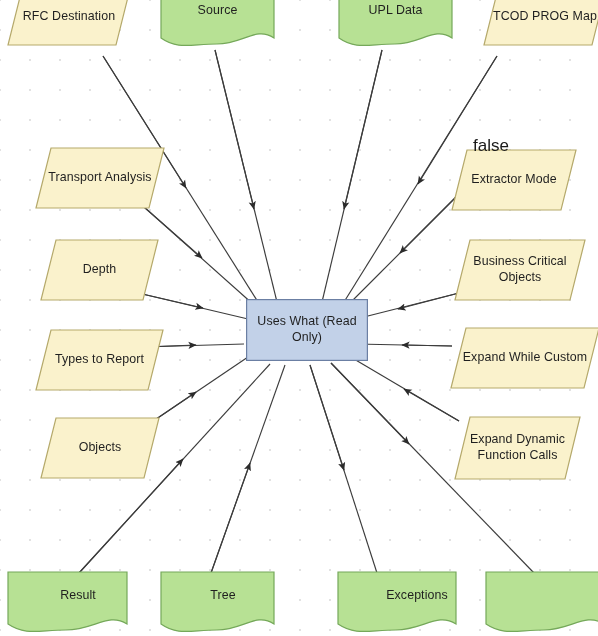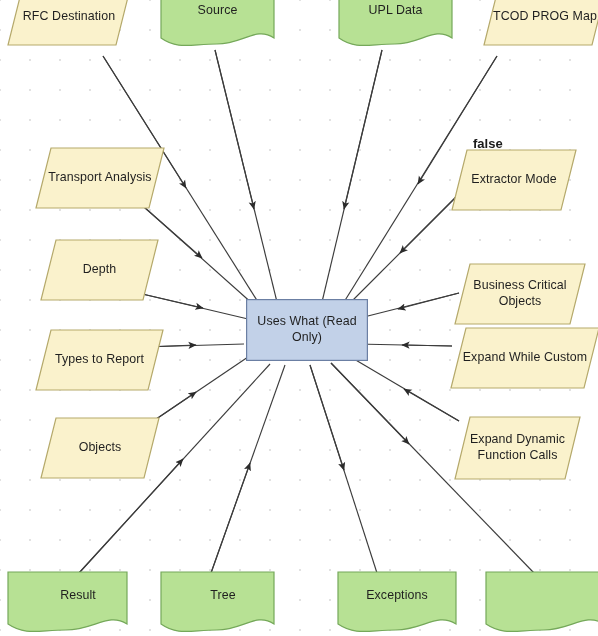--- a/index.html
+++ b/index.html
@@ -58,24 +58,23 @@
     font-size: 12.4px;
     color: #1f1f1f;
     line-height: 1.28;
     padding: 0 4px;
     box-sizing: border-box;
     white-space: pre-line;
     letter-spacing: 0.1px;
   }
   .edge-label {
     position: absolute;
-    font-size: 13px;
+    font-size: 17px;
     color: #1a1a1a;
     white-space: nowrap;
-    font-weight: bold;
   }
 </style>
 </head>
 <body>
 
 <div id="canvas">
 
   <svg id="edge-layer" viewBox="0 0 598 636" width="598" height="636">
     <defs>
       <marker id="ah" viewBox="0 0 10 10" refX="9.2" refY="5" markerWidth="7.2" markerHeight="7.2" orient="auto-start-reverse">
@@ -192,21 +191,21 @@
       <div class="node-label">Objects</div>
     </div>
 
     <div class="node" style="left:444px; top:150px; width:124px; height:60px;">
       <svg width="124" height="60" viewBox="0 0 124 60">
         <polygon points="15,0 124,0 109,60 0,60" fill="#faf2cc" stroke="#b5a96b" stroke-width="1.2"></polygon>
       </svg>
       <div class="node-label">Extractor Mode</div>
     </div>
 
-    <div class="node" style="left:447px; top:240px; width:130px; height:60px;margin-top:24px;">
+    <div class="node" style="left:447px; top:240px; width:130px; height:60px;">
       <svg width="130" height="60" viewBox="0 0 130 60">
         <polygon points="15,0 130,0 115,60 0,60" fill="#faf2cc" stroke="#b5a96b" stroke-width="1.2"></polygon>
       </svg>
       <div class="node-label">Business Critical
 Objects</div>
     </div>
 
     <div class="node" style="left:443px; top:328px; width:148px; height:60px;">
       <svg width="148" height="60" viewBox="0 0 148 60">
         <polygon points="15,0 148,0 133,60 0,60" fill="#faf2cc" stroke="#b5a96b" stroke-width="1.2"></polygon>
@@ -233,21 +232,21 @@
       <svg width="113" height="64" viewBox="0 0 113 64">
         <path d="M 0,0 L 113,0 L 113,52 C 95,40 82,58 56,58 C 30,58 17,64 0,52 Z" fill="#b7e194" stroke="#75a85a" stroke-width="1.2"></path>
       </svg>
       <div class="node-label" style="height:48px;padding-left:15px;">Tree</div>
     </div>
 
     <div class="node" style="left:330px; top:572px; width:118px; height:64px;">
       <svg width="118" height="64" viewBox="0 0 118 64">
         <path d="M 0,0 L 118,0 L 118,52 C 99,40 85,58 58,58 C 31,58 18,64 0,52 Z" fill="#b7e194" stroke="#75a85a" stroke-width="1.2"></path>
       </svg>
-      <div class="node-label" style="height:48px;">Exceptions</div>
+      <div class="node-label" style="height:48px;margin-left:20px;">Exceptions</div>
     </div>
 
     <div class="node" style="left:478px; top:572px; width:118px; height:64px;">
       <svg width="118" height="64" viewBox="0 0 118 64">
         <path d="M 0,0 L 118,0 L 118,52 C 99,40 85,58 58,58 C 31,58 18,64 0,52 Z" fill="#b7e194" stroke="#75a85a" stroke-width="1.2"></path>
       </svg>
     </div>
 
     <div class="node" style="left:238px; top:299px; width:122px; height:62px;">
       <svg width="122" height="62" viewBox="0 0 122 62">

